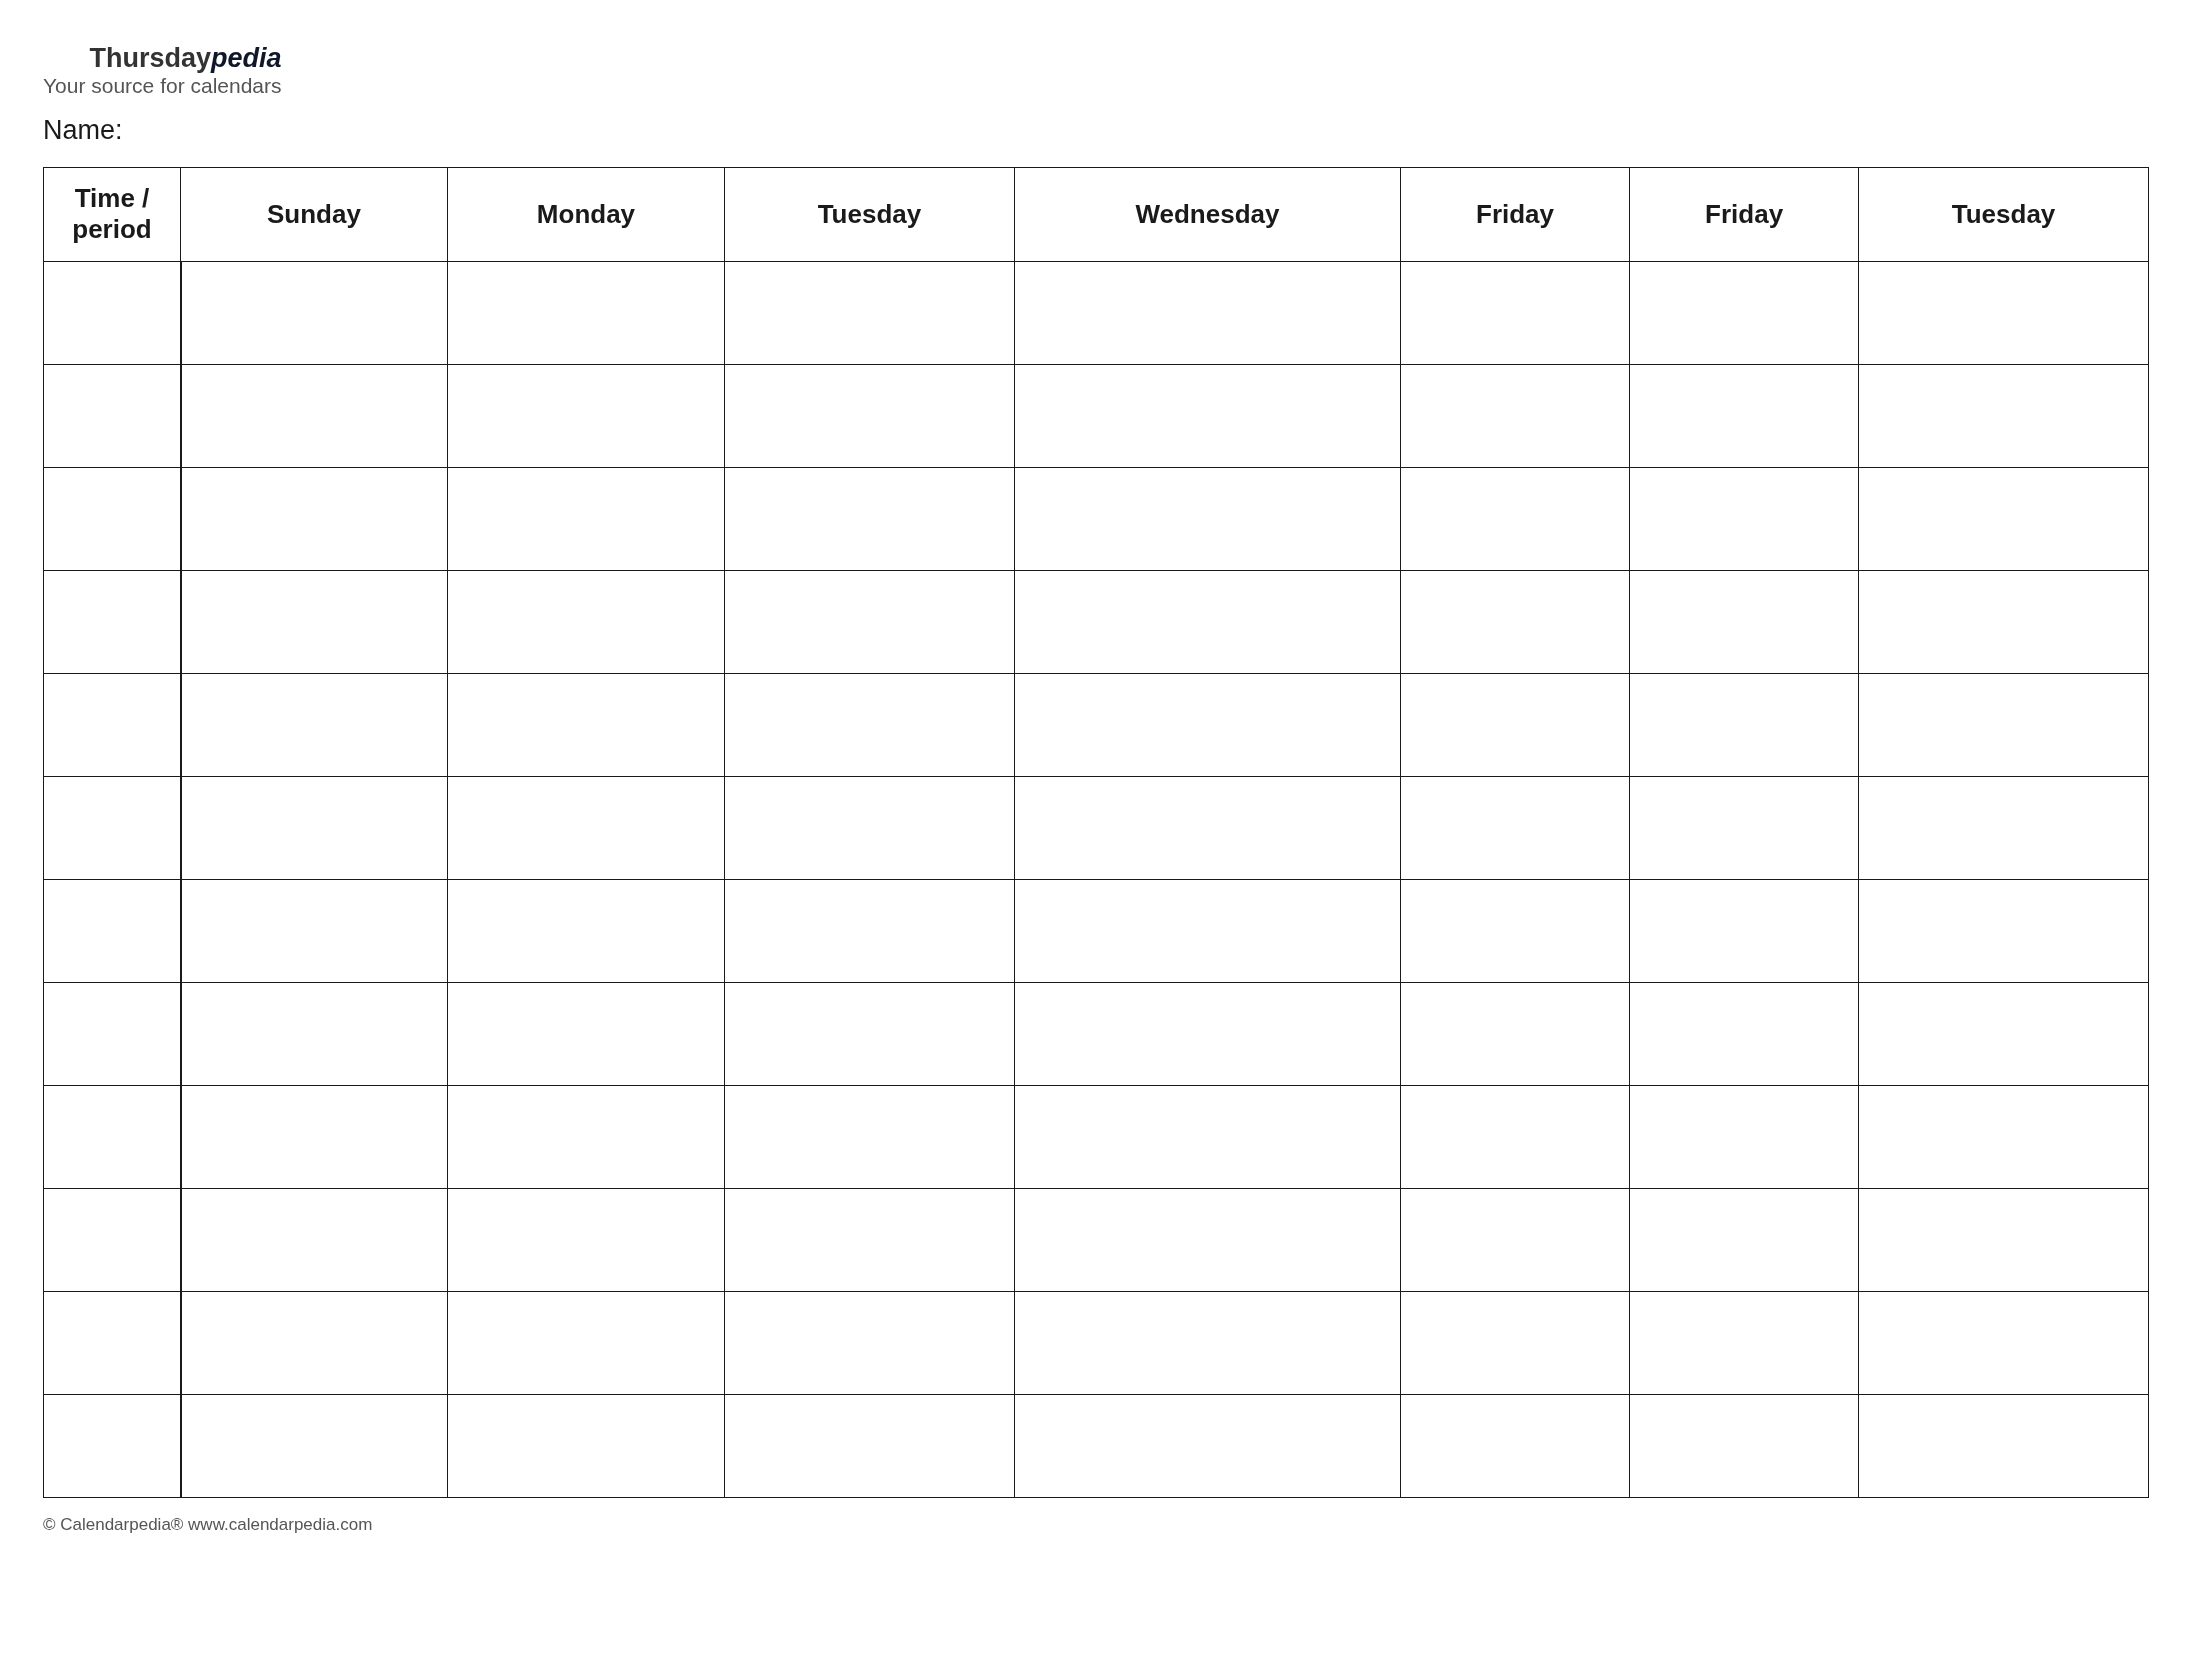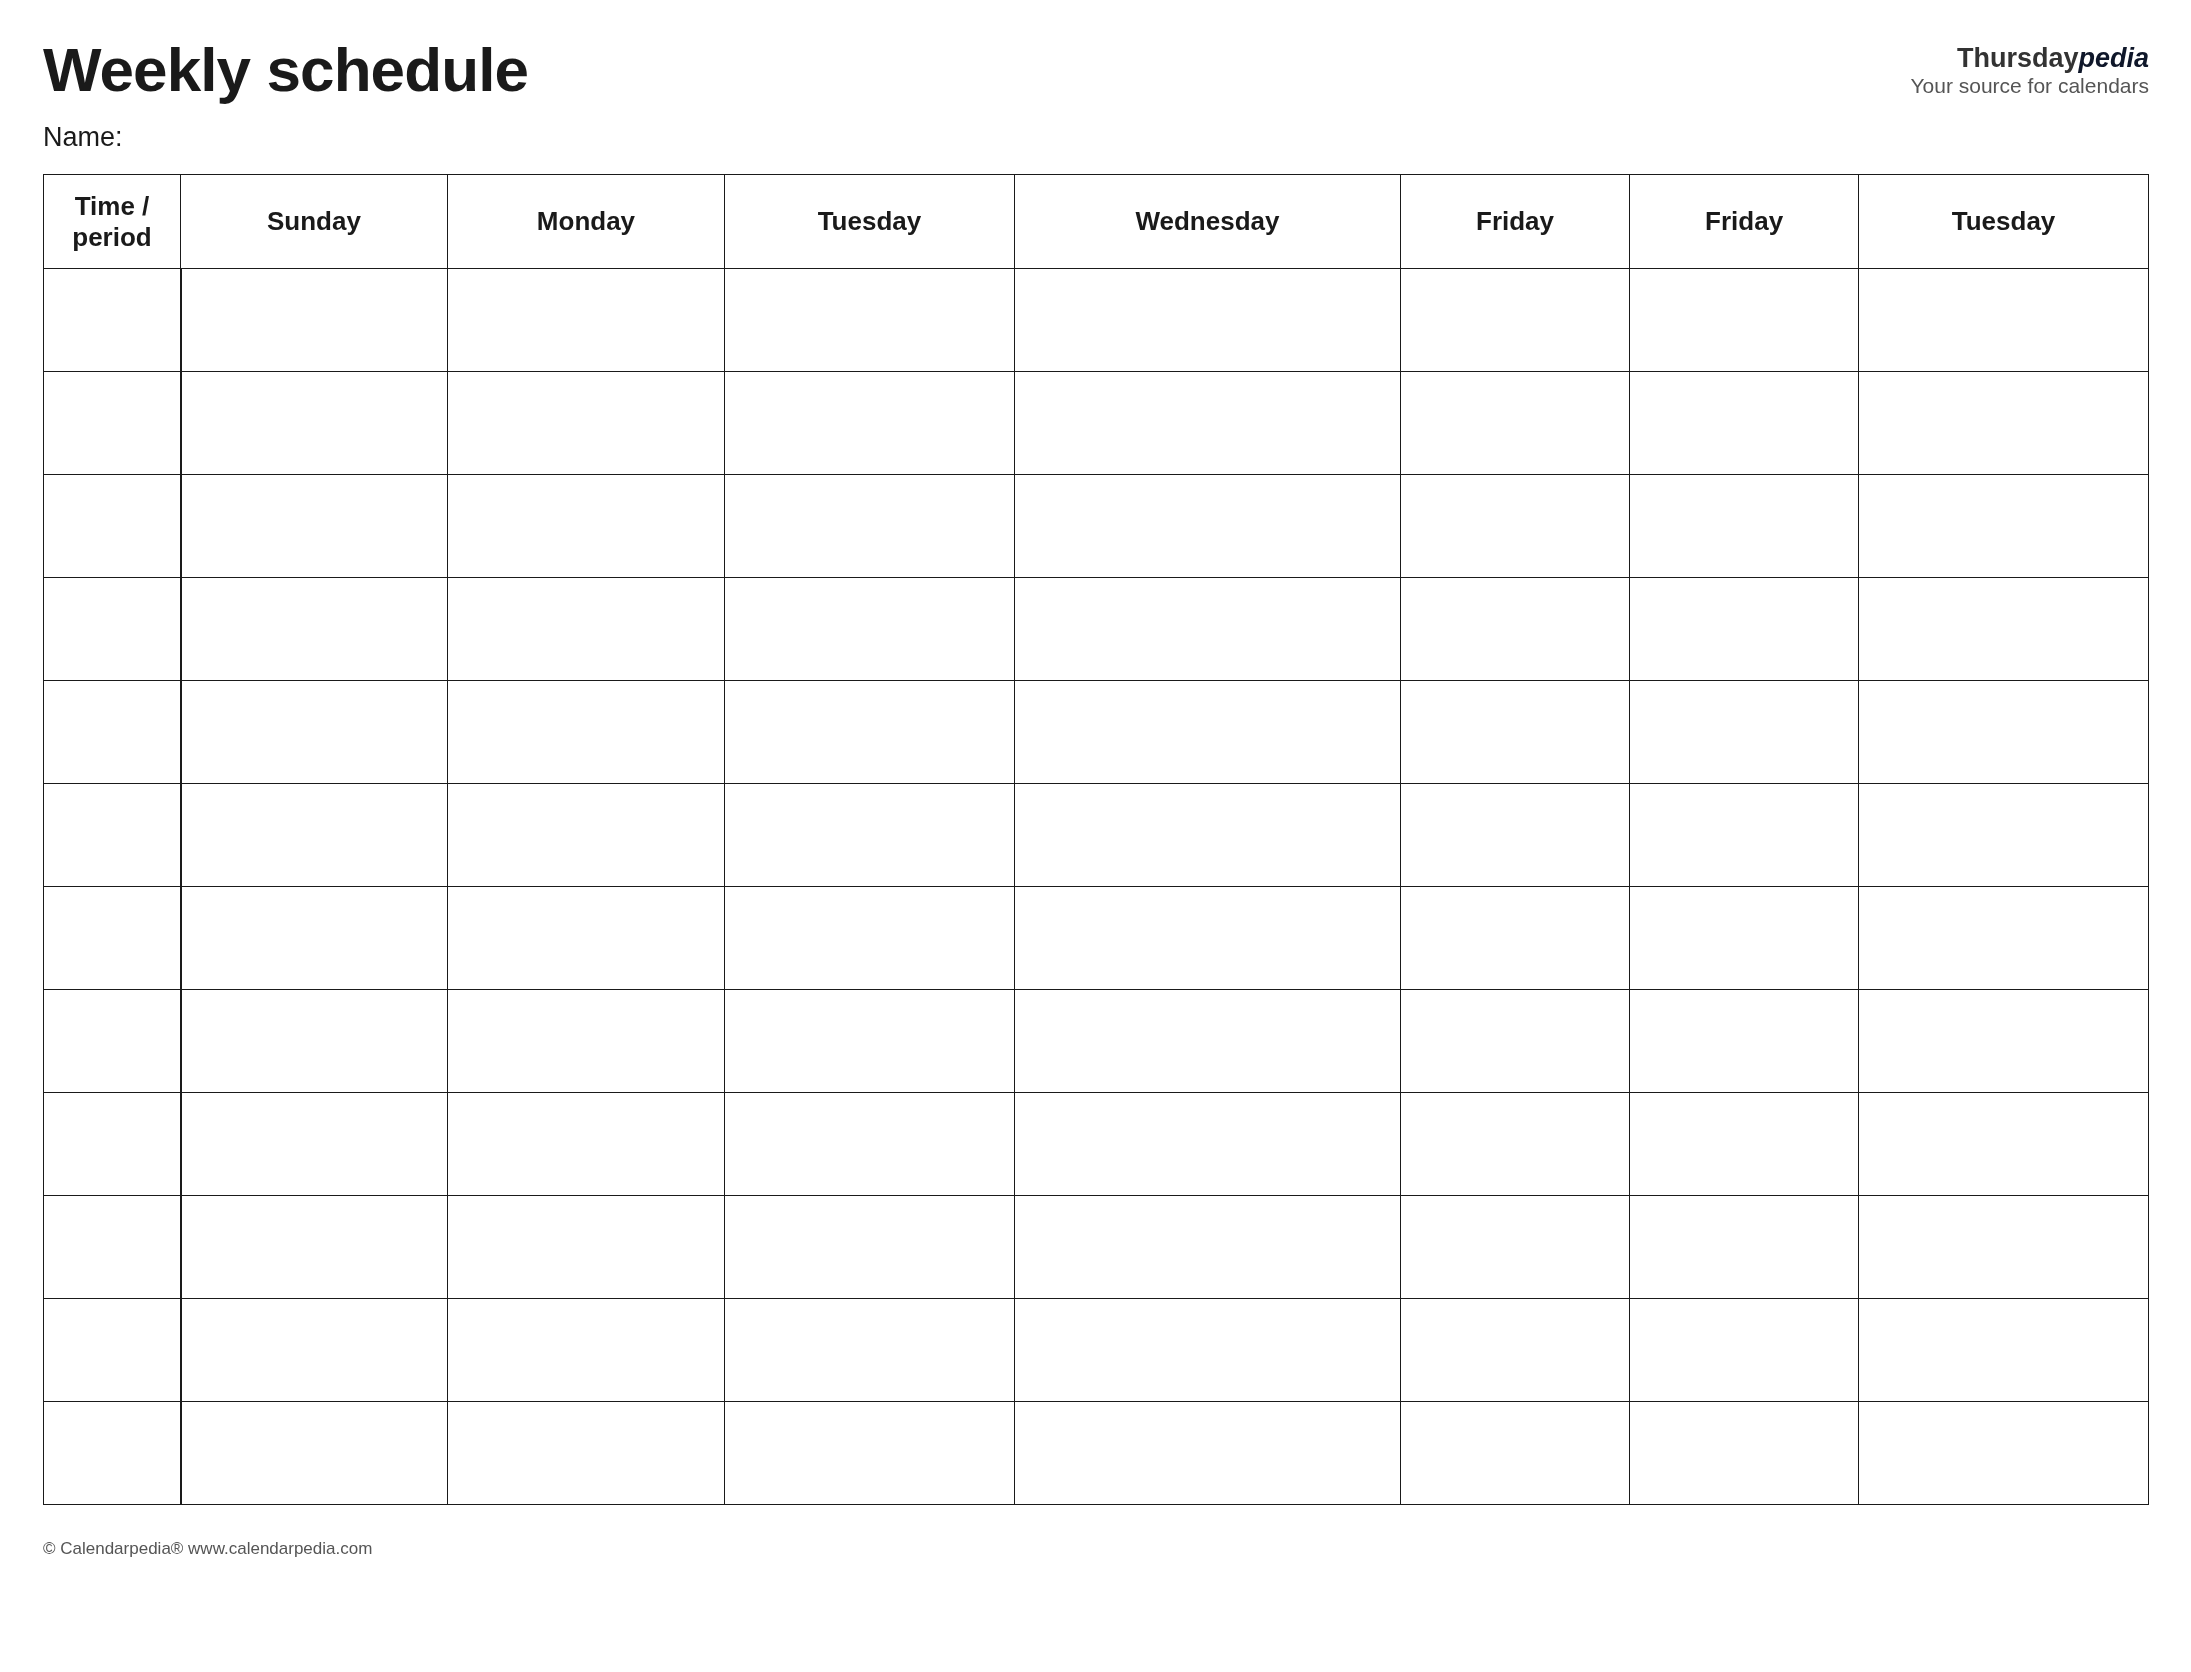--- a/index.html
+++ b/index.html
@@ -96,34 +96,33 @@
       height: 103px;
       width: auto;
     }
 
     td.time-cell {
       width: 137px;
       border-right: 2.6px solid #1a1a1a;
     }
 
     .footer {
-      margin-top: 34px;
+      margin-top: 17px;
       font-size: 17px;
       color: #555;
     }
 
     .footer-text {
       color: #555;
     }
   </style>
 </head>
 <body>
 
 <div class="header">
-  <h1 class="title">Weekly schedule</h1>
   <div class="logo-container">
     <div class="logo-text">
       <span class="calendar">Thursday</span><span class="pedia">pedia</span>
     </div>
     <span class="logo-tagline">Your source for calendars</span>
   </div>
 </div>
 
 <div class="name-row">
   <span class="name-label">Name:</span>

